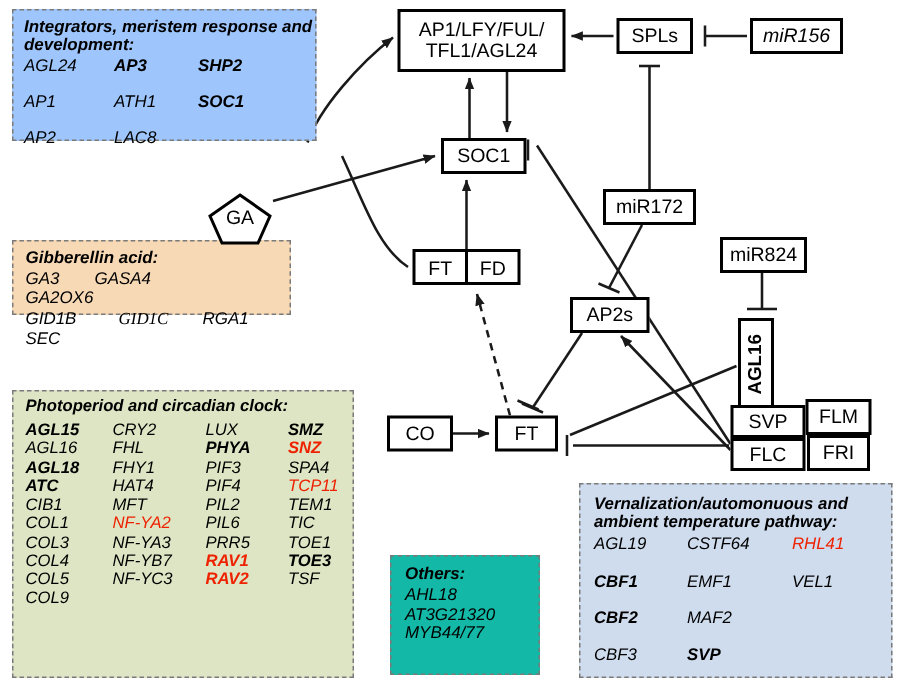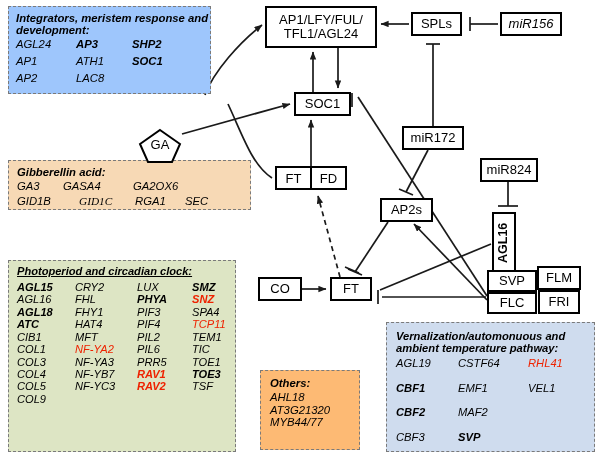--- a/index.html
+++ b/index.html
@@ -13,35 +13,35 @@
   .panel .hdr{font-style:italic;font-weight:bold;line-height:1.08;}
   .panel .grid{display:grid;}
   .gene{font-style:italic;white-space:nowrap;line-height:1.12;}
   .gene.b{font-weight:bold;}
   .gene.r{color:#ee2200;}
   .gene.br{font-weight:bold;color:#ee2200;}
 
   #panel-integrators{left:8px;top:6px;width:203px;height:88px;background:#9ec6fc;
       padding:5px 0 0 7px;}
   #panel-integrators .hdr{font-size:11.3px;}
-  #panel-integrators .grid{grid-template-columns:60px 56px 60px;margin-top:2px;font-size:11.3px;row-gap:4px;}
-
-  #panel-gibberellin{left:8px;top:160px;width:243px;height:50px;background:#f7d9b5;
+  #panel-integrators .grid{grid-template-columns:60px 56px 60px;margin-top:2px;font-size:11.3px;row-gap:11px;}
+
+  #panel-gibberellin{left:8px;top:160px;width:186px;height:50px;background:#f7d9b5;
       padding:5px 0 0 8px;}
   #panel-gibberellin .hdr{font-size:11.3px;}
   #panel-gibberellin .r1,#panel-gibberellin .r2{font-size:11.3px;margin-top:2px;}
   #panel-gibberellin .r1 span{display:inline-block;}
   #panel-gibberellin .r2 span{display:inline-block;}
 
   #panel-photoperiod{left:8px;top:260px;width:228px;height:192px;background:#dde5c4;
       padding:5px 0 0 8px;}
-  #panel-photoperiod .hdr{font-size:11.1px;text-decoration:underline;}
+  #panel-photoperiod .hdr{font-size:11.1px;}
   #panel-photoperiod .grid{grid-template-columns:58px 62px 55px 52px;margin-top:3px;font-size:11.1px;row-gap:0px;}
 
-  #panel-others{left:260px;top:370px;width:100px;height:80px;background:#fdba74;
+  #panel-others{left:260px;top:370px;width:100px;height:80px;background:#14b8a6;
       padding:6px 0 0 9px;}
   #panel-others .hdr{font-size:11.3px;}
   #panel-others .lst{margin-top:2px;font-size:11.3px;}
 
   #panel-vernalization{left:386px;top:322px;width:209px;height:130px;background:#cfdcee;
       padding:7px 8px 0 9px;}
   #panel-vernalization .hdr{font-size:11.2px;}
   #panel-vernalization .grid{grid-template-columns:62px 70px 58px;margin-top:3px;font-size:11.2px;row-gap:12px;}
 
   

